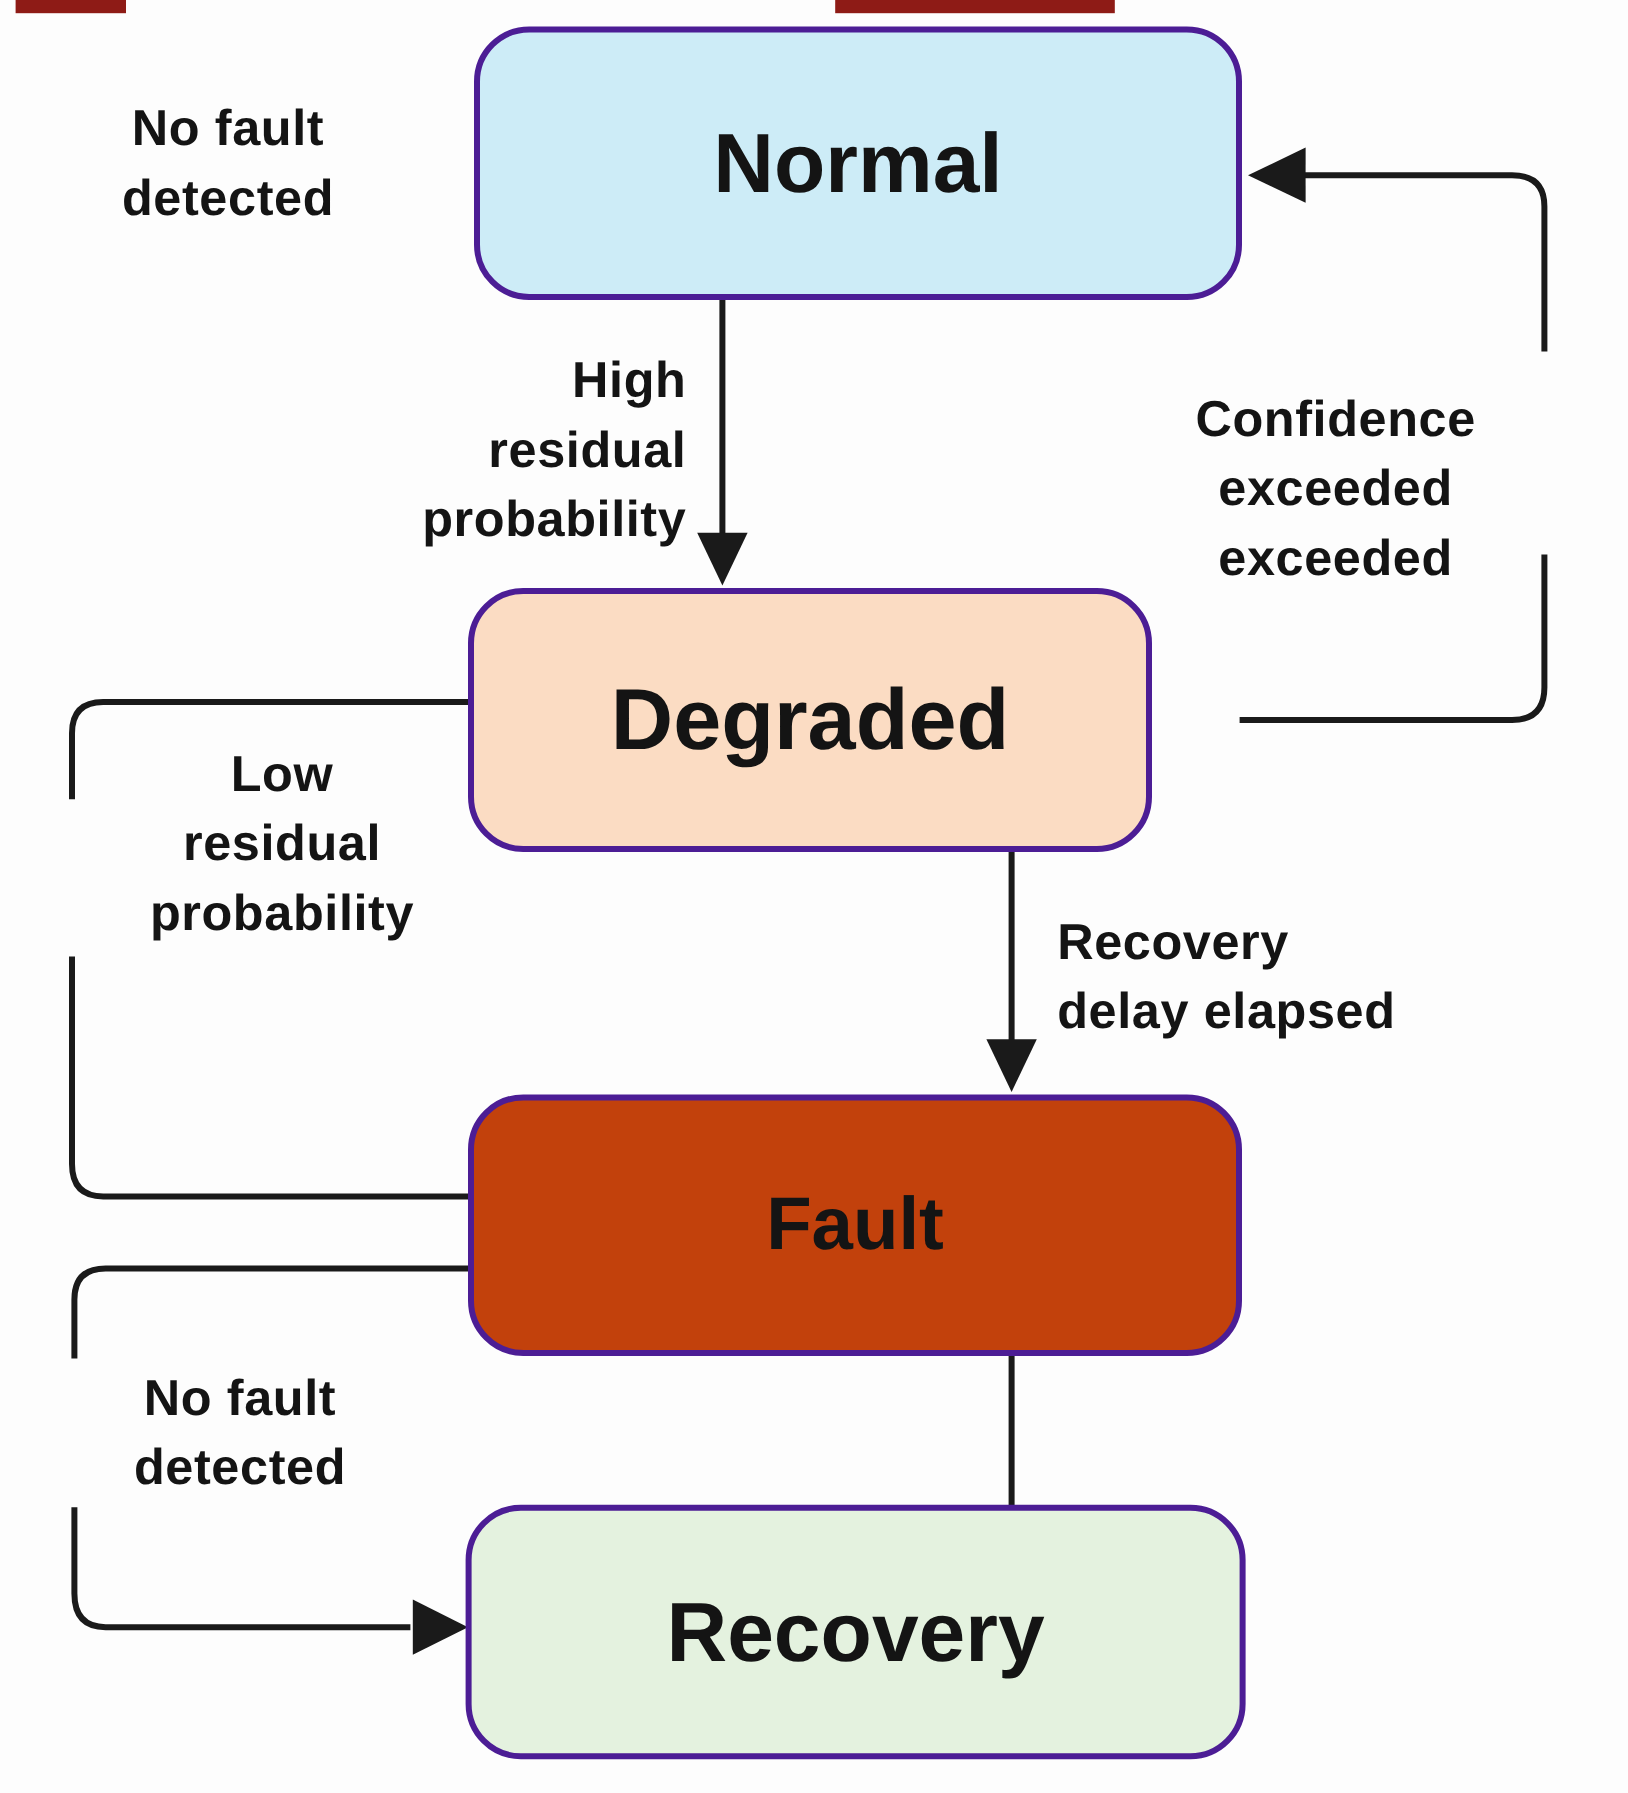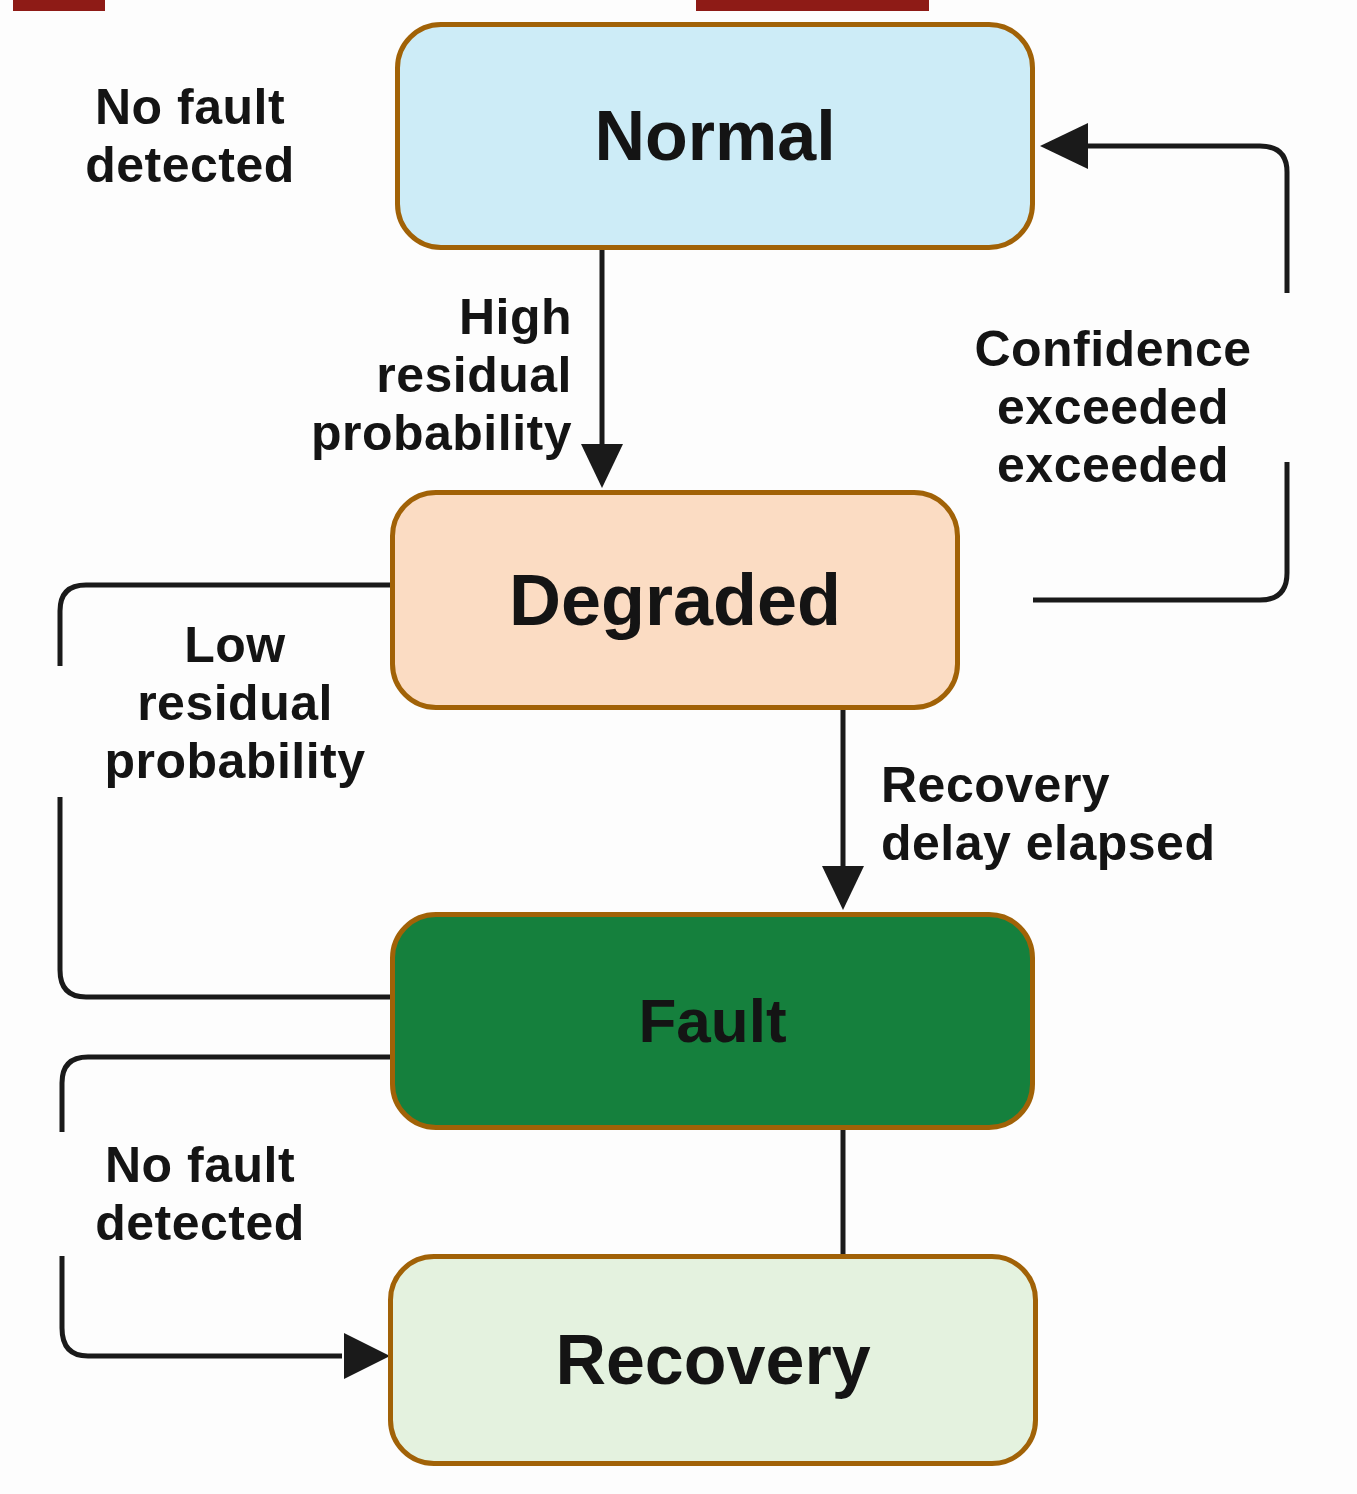--- a/index.html
+++ b/index.html
@@ -8,32 +8,32 @@
     width:1357px;height:1494px;
     background:#fdfdfd;
     font-family:"Liberation Sans","DejaVu Sans",sans-serif;
     overflow:hidden;
   }
   .connectors{position:absolute;left:0;top:0;width:1357px;height:1494px;z-index:1;}
   .connectors path{fill:none;stroke:#1a1a1a;stroke-width:5;}
   .connectors polygon{fill:#1a1a1a;stroke:none;}
   .node{
     position:absolute;z-index:2;
-    border:5px solid #a16207;border-radius:46px;
+    border:5px solid #4c1d95;border-radius:46px;
     box-sizing:border-box;
     display:flex;flex-direction:column;align-items:center;justify-content:center;
     text-align:center;font-weight:bold;color:#141414;
   }
   .node-normal{left:395px;top:22px;width:640px;height:228px;font-size:70px;}
   .node-degraded{left:390px;top:490px;width:570px;height:220px;font-size:72px;}
   .node-fault{left:390px;top:912px;width:645px;height:218px;font-size:62px;line-height:1.2;}
   .node-recovery{left:388px;top:1254px;width:650px;height:212px;font-size:70px;}
   .elabel{
     position:absolute;z-index:3;
-    font-weight:bold;font-size:50px;line-height:58px;
+    font-weight:bold;font-size:42px;line-height:58px;
     color:#141414;letter-spacing:0.5px;white-space:nowrap;
   }
   .elabel span{display:block;}
   .lbl-no-fault-top{left:25px;top:78px;width:330px;text-align:center;}
   .lbl-high-residual{left:200px;top:288px;width:372px;text-align:right;}
   .lbl-confidence{left:922px;top:290px;width:382px;text-align:center;margin-top:30px;}
   .lbl-low-residual{left:0px;top:616px;width:390px;text-align:center;padding-left:40px;}
   .lbl-recovery-delay{left:881px;top:756px;width:480px;text-align:left;}
   .lbl-no-fault-bottom{left:20px;top:1136px;width:360px;text-align:center;}
   .redbar{position:absolute;top:0;height:11px;z-index:4;}
@@ -68,21 +68,21 @@
   </svg>
 
   <div class="node node-normal" style="background-color: rgb(205, 236, 247);">
     <span>Normal</span>
   </div>
 
   <div class="node node-degraded" style="background-color: rgb(251, 220, 195);">
     <span>Degraded</span>
   </div>
 
-  <div class="node node-fault" style="background-color: #15803d; gap: 45px;">
+  <div class="node node-fault" style="background-color: #c2410c; gap: 45px;">
     <span>Fault</span>
   </div>
 
   <div class="node node-recovery" style="background-color: rgb(228, 242, 223);">
     <span>Recovery</span>
   </div>
 
   <div class="elabel lbl-no-fault-top">
     <span>No fault</span>
     <span>detected</span>

